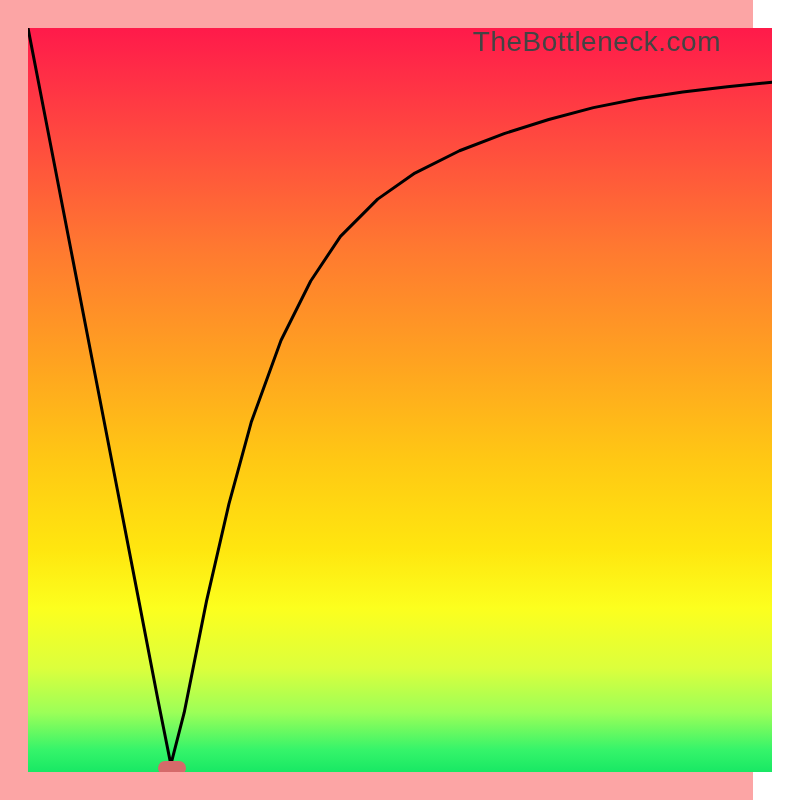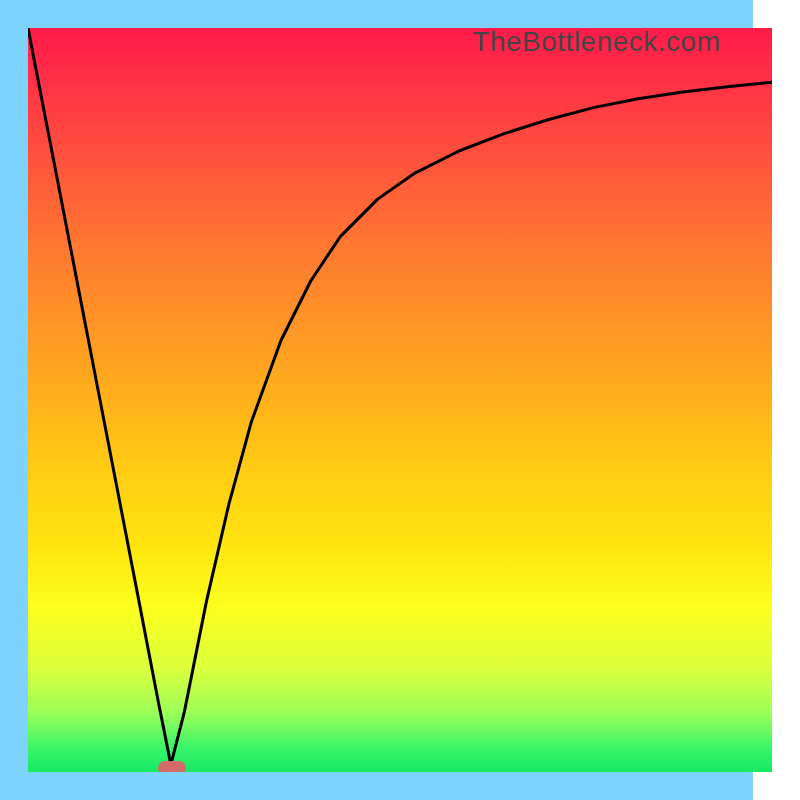--- a/index.html
+++ b/index.html
@@ -7,21 +7,21 @@
     padding: 0;
     width: 800px;
     height: 800px;
     overflow: hidden;
     font-family: Arial, Helvetica, sans-serif;
   }
   .chart-wrap {
     position: relative;
     width: 753px;
     height: 800px;
-    background: #7dd3fc;
+    background: #fca5a5;
   }
   .plot-area {
     position: absolute;
     left: 28px;
     top: 28px;
     width: 744px;
     height: 744px;
     overflow: hidden;
   }
   .gradient-bg {

